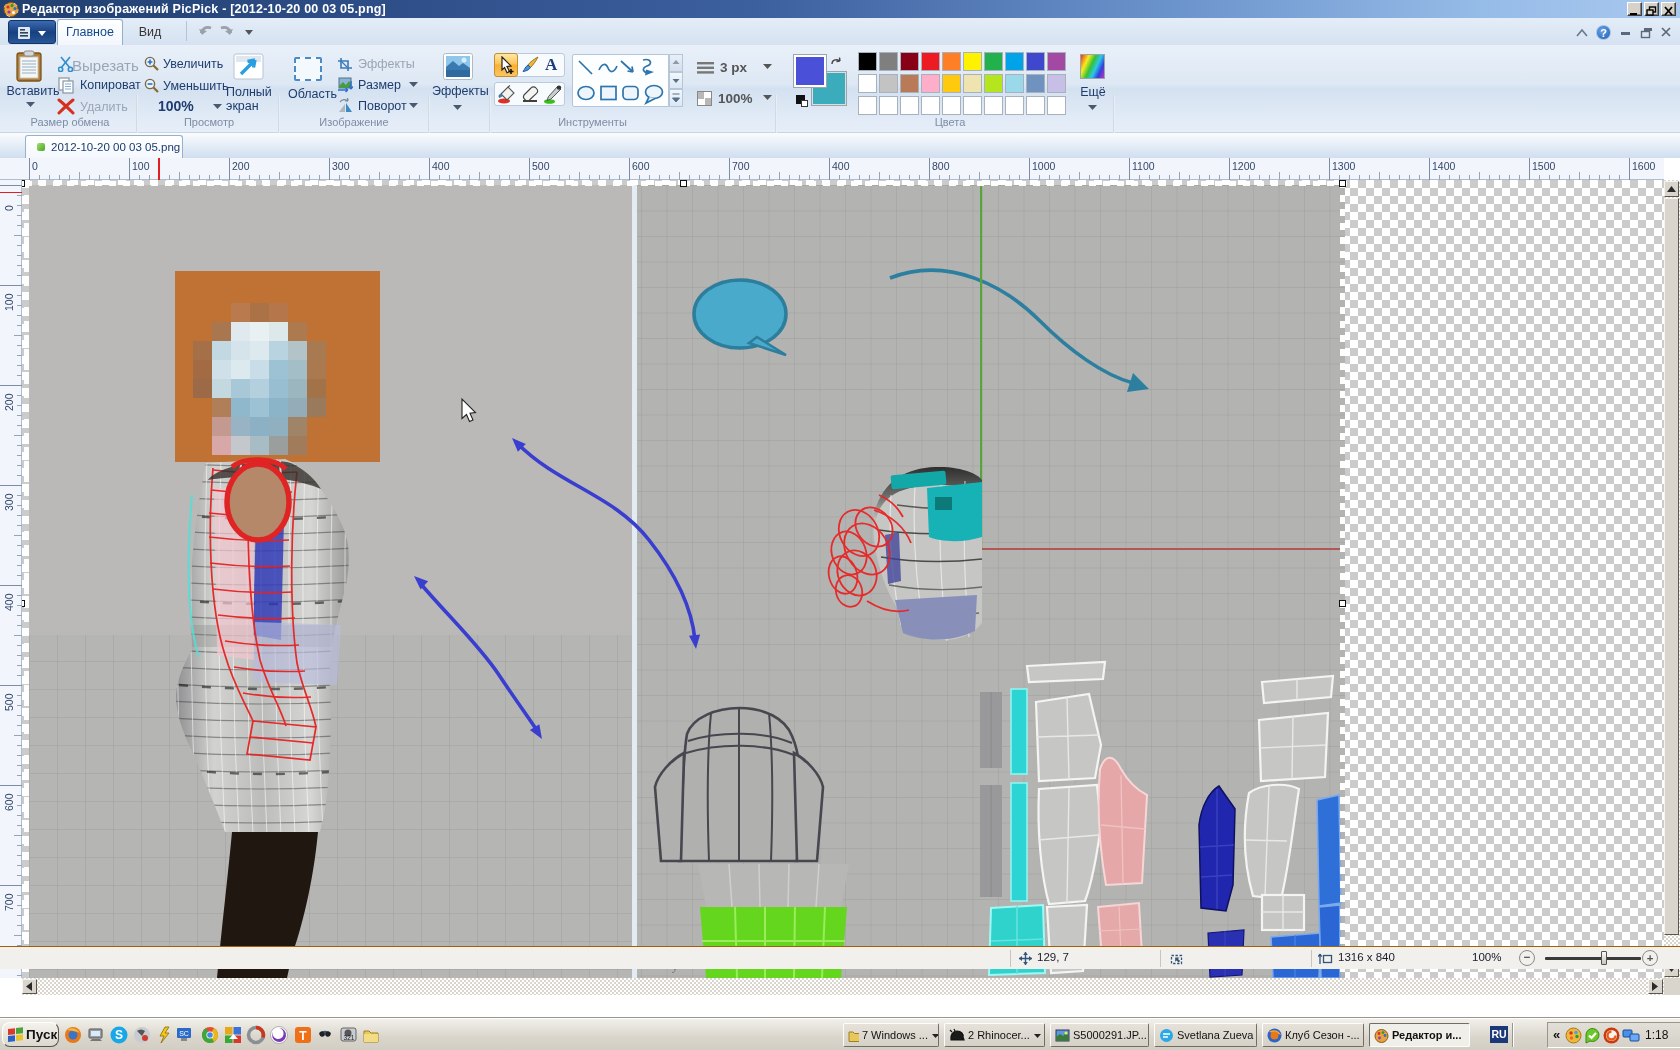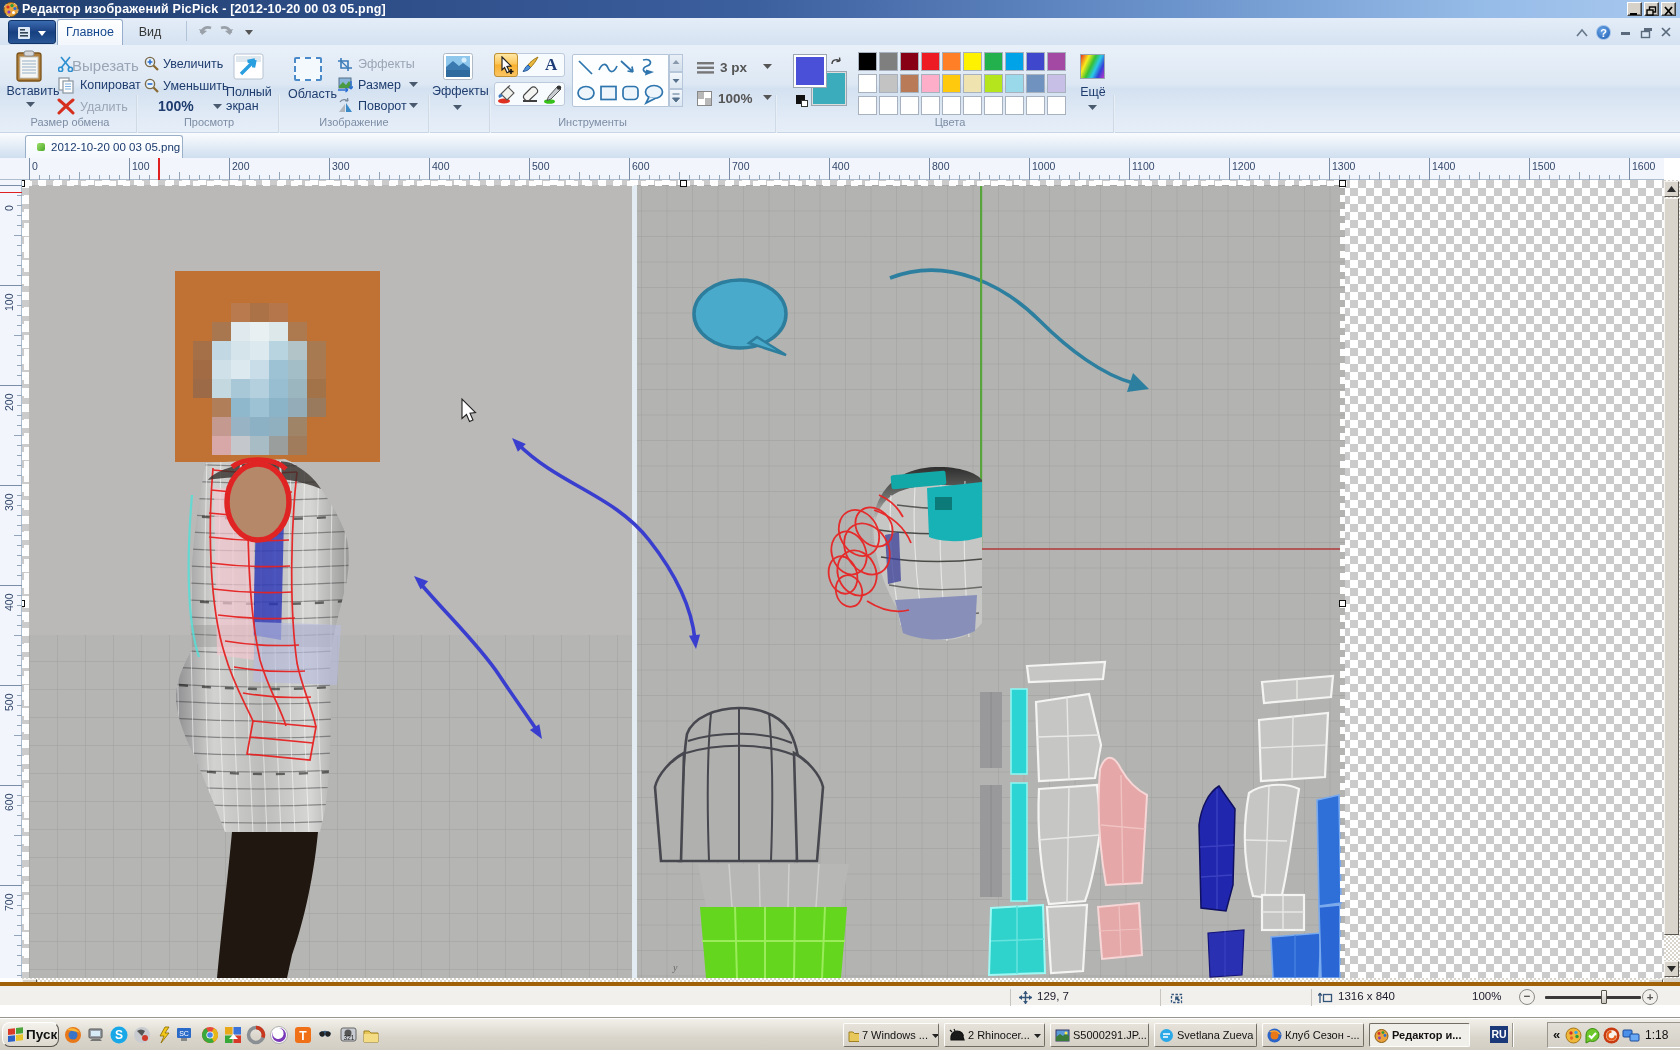--- a/index.html
+++ b/index.html
@@ -12,21 +12,21 @@
 .glabel{position:absolute;top:71px;font-size:11px;color:#7d8da4;text-align:center}
 #tabstrip{position:absolute;left:0;top:133px;width:1680px;height:25px;background:linear-gradient(to bottom,#fafcfe,#cfdeef)}
 #rulerH{position:absolute;left:22px;top:158px;width:1642px;height:22px;background:#f2f6fc;border-bottom:1px solid #aebecf}
 #rulerC{position:absolute;left:0;top:158px;width:22px;height:22px;background:#f2f6fc;border-bottom:1px solid #aebecf}
 #rulerV{position:absolute;left:0;top:180px;width:22px;height:798px;background:#f2f6fc;border-right:1px solid #aebecf}
 #canvas{position:absolute;left:22px;top:180px;width:1642px;height:798px;background:repeating-conic-gradient(#cbcbcb 0% 25%,#ffffff 0% 50%);background-size:16px 16px;overflow:hidden}
 #img{position:absolute;left:7px;top:5px;width:1316px;height:793px;overflow:hidden}
 #vsb{position:absolute;left:1664px;top:180px;width:16px;height:798px;background:repeating-conic-gradient(#fff 0% 25%,#d9d5cd 0% 50%);background-size:4px 4px}
 #hsb{position:absolute;left:22px;top:978px;width:1642px;height:17px;background:repeating-conic-gradient(#fff 0% 25%,#d9d5cd 0% 50%);background-size:4px 4px}
 .sbtn{position:absolute;background:#d9d5cd;border-top:1px solid #f5f3ef;border-left:1px solid #f5f3ef;border-right:1px solid #5a564e;border-bottom:1px solid #5a564e;display:flex;align-items:center;justify-content:center}
-#statusbar{position:absolute;left:0;top:982px;width:1680px;height:23px;background:#f2f0ec;border-top:4px solid #a16207;font-size:11.5px;color:#1a1a2a}
+#statusbar{position:absolute;left:0;top:946px;width:1680px;height:23px;background:#f2f0ec;border-top:1px solid #a16207;font-size:11.5px;color:#1a1a2a}
 #taskbar{position:absolute;left:0;top:1018px;width:1680px;height:32px;background:linear-gradient(to bottom,#f2f0ea,#d9d5cb 60%,#d2cec4);border-top:1px solid #fff;box-shadow:0 -1px 0 #9a968e}
 .tkbtn{position:absolute;top:4px;height:24px;background:linear-gradient(to bottom,#e6e2da,#d5d1c7);border-top:1px solid #fdfdfb;border-left:1px solid #fdfdfb;border-right:1px solid #716d65;border-bottom:1px solid #716d65;border-radius:2px;font-size:11px;color:#111;display:flex;align-items:center;white-space:nowrap;overflow:hidden;padding-left:3px}
 </style></head>
 <body>
 
 <div id="titlebar">
  <svg class="abs" style="left:3px;top:1px" width="16" height="16" viewBox="0 0 16 16">
       <circle cx="8" cy="8.5" r="7" fill="#e8a33d" stroke="#8a5a10" stroke-width="1"></circle>
       <circle cx="8" cy="8.5" r="7" fill="none" stroke="#f7d290" stroke-width="1" stroke-dasharray="4 8"></circle>
       <circle cx="5" cy="6" r="1.6" fill="#d93025"></circle>

